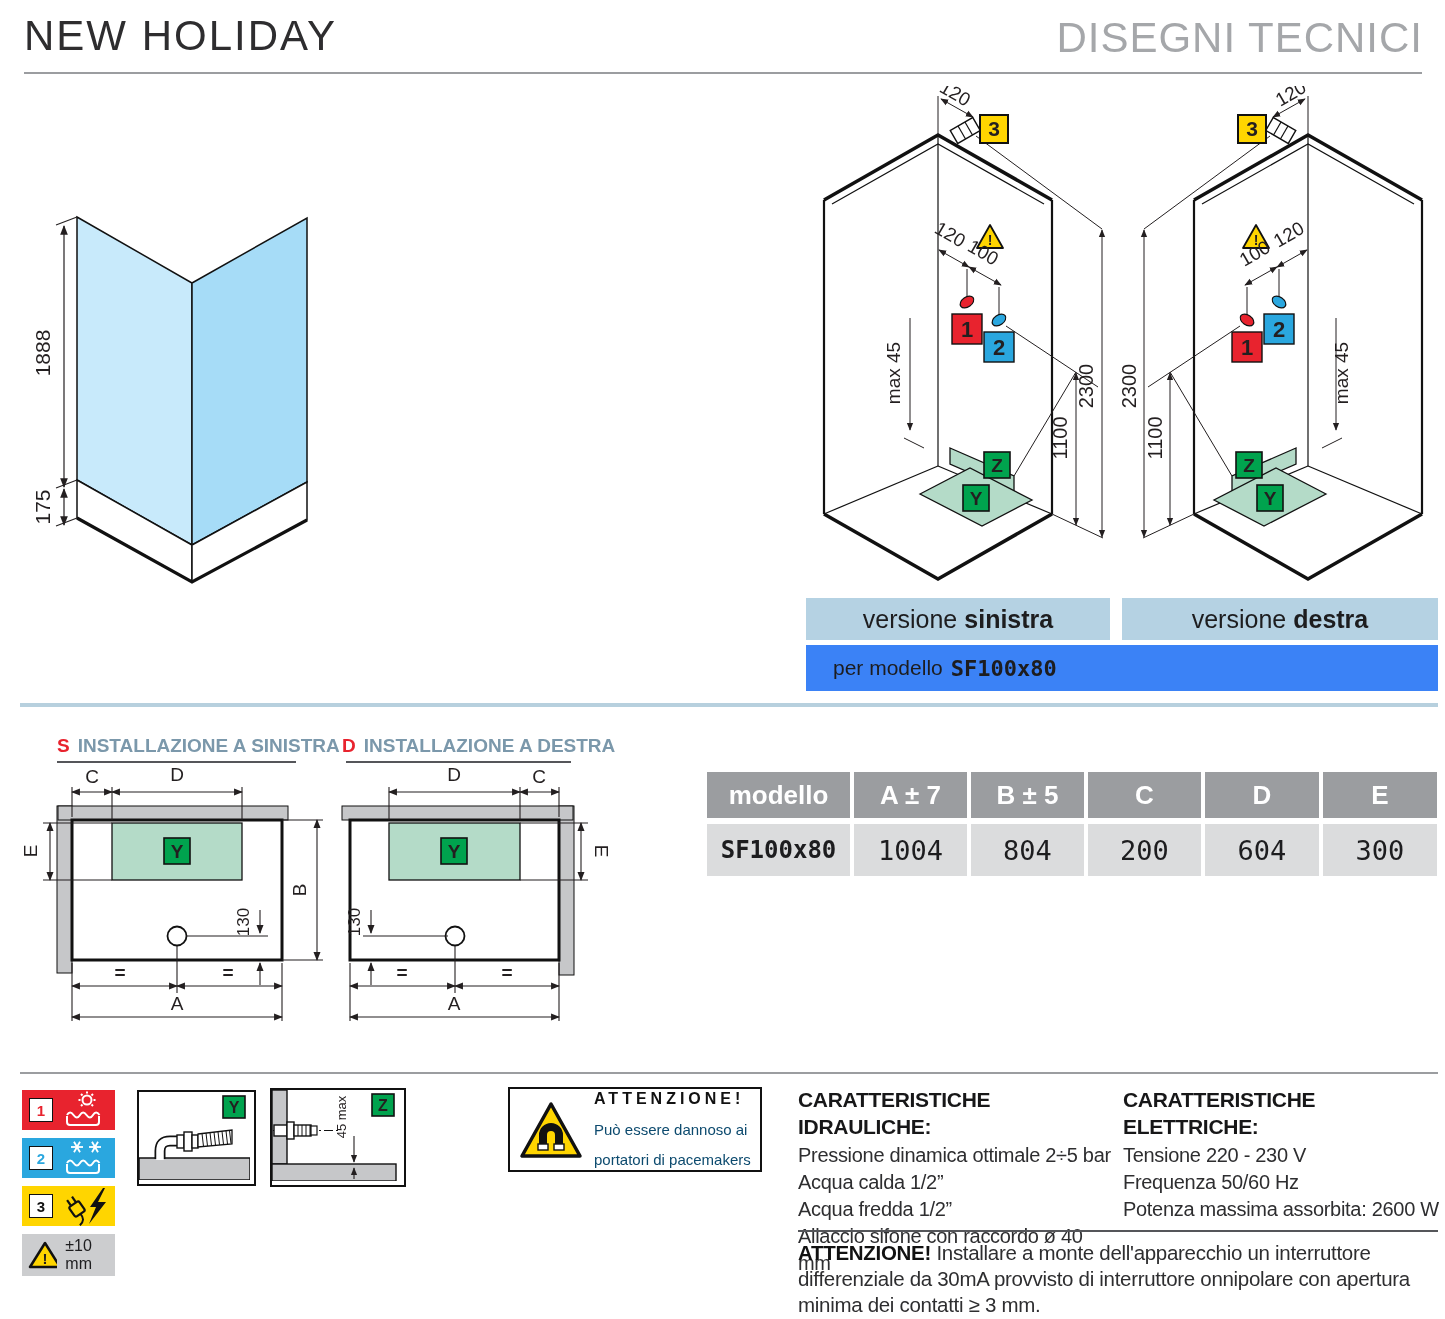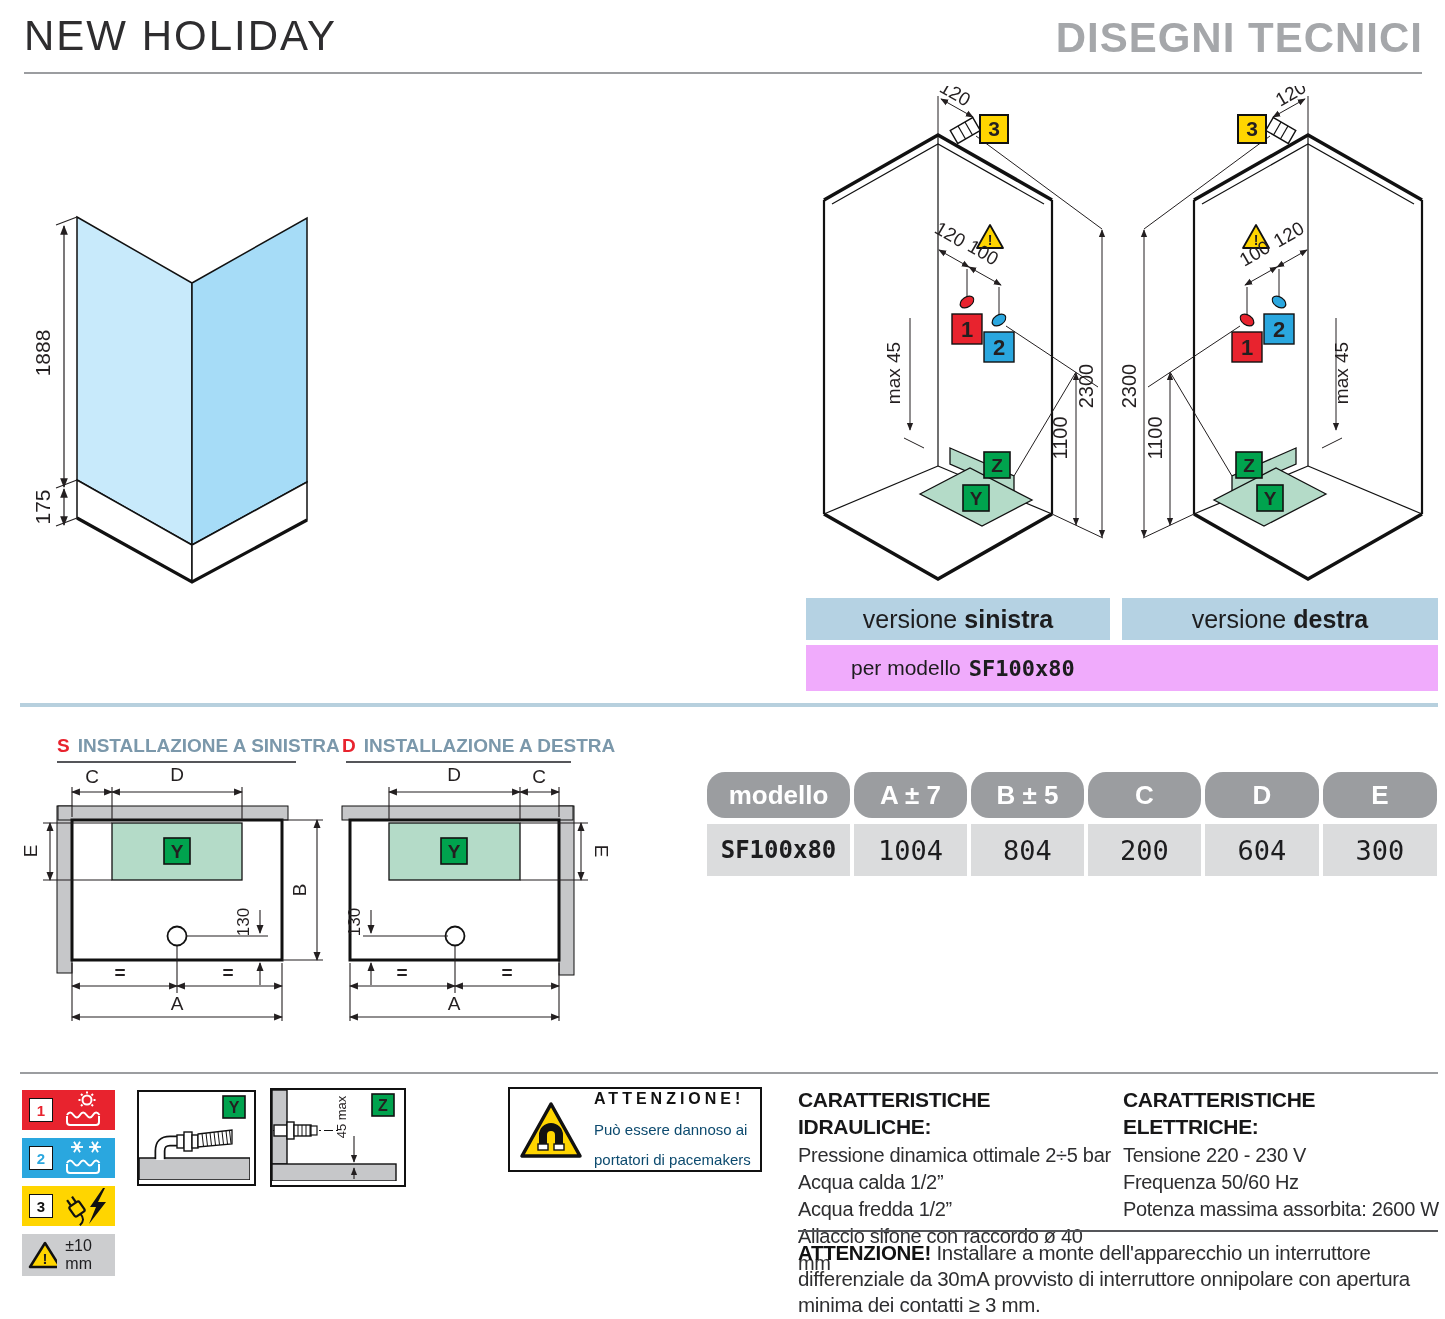--- a/index.html
+++ b/index.html
@@ -1,36 +1,36 @@
 <!DOCTYPE html>
 <html><head>
 <meta charset="utf-8">
 <style>
   html,body{margin:0;padding:0;background:#fff;}
   #page{position:relative;width:1445px;height:1319px;background:#fff;overflow:hidden;
         font-family:"Liberation Sans",sans-serif;color:#231f20;}
   .abs{position:absolute;}
   .hdr-title{left:24px;top:12px;font-size:42px;letter-spacing:2px;font-weight:400;color:#2e2d2f;text-align:right;}
-  .hdr-sub{right:22px;top:14px;font-size:42px;font-weight:bold;color:#a5a7aa;letter-spacing:1px;}
+  .hdr-sub{right:22px;top:14px;font-size:42px;font-weight:normal;color:#a5a7aa;letter-spacing:1px;}
   .rule-top{left:24px;top:72px;width:1398px;height:2px;background:#9b9da0;}
   .rule-mid{left:20px;top:703px;width:1418px;height:4px;background:#b7d0de;}
   .rule-bot{left:20px;top:1072px;width:1418px;height:2px;background:#9b9da0;}
   .vbar{top:598px;height:42px;background:#b5d2e3;display:flex;align-items:center;justify-content:center;
         font-size:25px;color:#1d1d1f;}
   .vbar b{margin-left:7px;}
-  .mbar{left:806px;top:645px;width:632px;height:46px;background:#f0abfc;display:flex;align-items:center;
-        font-size:21px;color:#1d1d1f;padding-left:45px;box-sizing:border-box;}
+  .mbar{left:806px;top:645px;width:632px;height:46px;background:#3b82f6;display:flex;align-items:center;
+        font-size:21px;color:#1d1d1f;padding-left:27px;box-sizing:border-box;}
   .mbar b{margin-left:8px;font-family:"DejaVu Sans Mono",monospace;font-size:22px;}
   .plan-title{top:735px;font-size:19px;font-weight:bold;color:#7b98ab;letter-spacing:0px;white-space:nowrap;}
   .plan-title .badge{color:#e8232e;margin-right:8px;}
   .plan-rule{top:761px;height:2px;background:#55565a;}
   .spec-table{left:707px;top:772px;width:731px;display:grid;grid-template-columns:143px 113px 113px 113px 114px 114px;
         grid-column-gap:4px;grid-row-gap:6px;}
   .cell{display:flex;align-items:center;justify-content:center;}
-  .cell-h{background:#9b9da0;color:#fff;font-weight:bold;font-size:26px;height:46px;border-radius:18px;}
+  .cell-h{background:#9b9da0;color:#fff;font-weight:bold;font-size:26px;height:46px;}
   .cell-d{background:#dbdcdd;color:#1d1d1f;font-family:"DejaVu Sans Mono",monospace;font-size:27px;height:52px;}
   .cell-model{font-weight:bold;font-size:24px;}
   .lbar{left:22px;width:93px;height:40px;display:flex;align-items:center;}
   .lbar .num{width:22px;height:22px;background:#fff;border:1.5px solid #111;margin-left:7px;
         display:flex;align-items:center;justify-content:center;font-size:15px;font-weight:bold;}
   .tolbar{left:22px;top:1234px;width:93px;height:42px;background:#cccdcf;display:flex;align-items:center;
         font-size:16px;color:#1d1d1f;}
   .detail-box{border:2.5px solid #111;background:#fff;}
   .attn-box{left:508px;top:1087px;width:250px;height:81px;border:2.5px solid #111;background:#fff;
         display:flex;align-items:center;}

